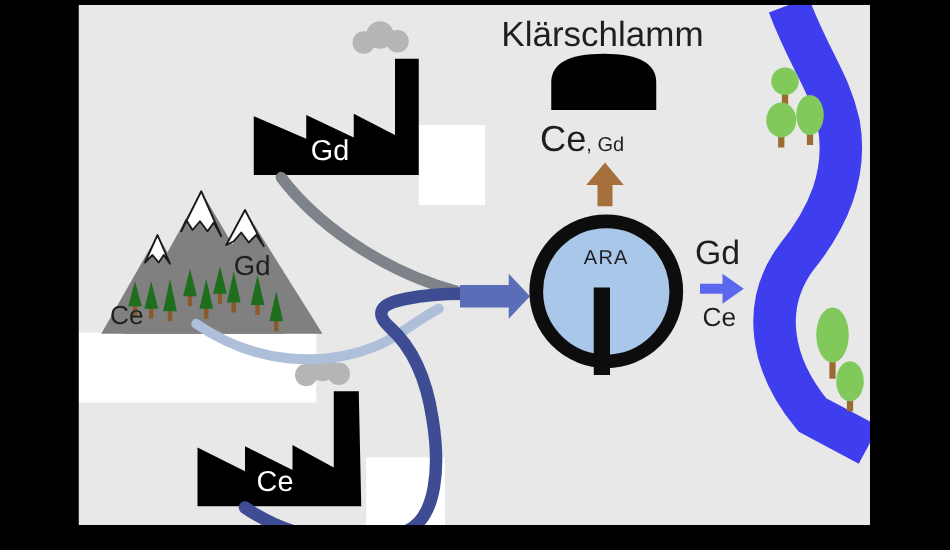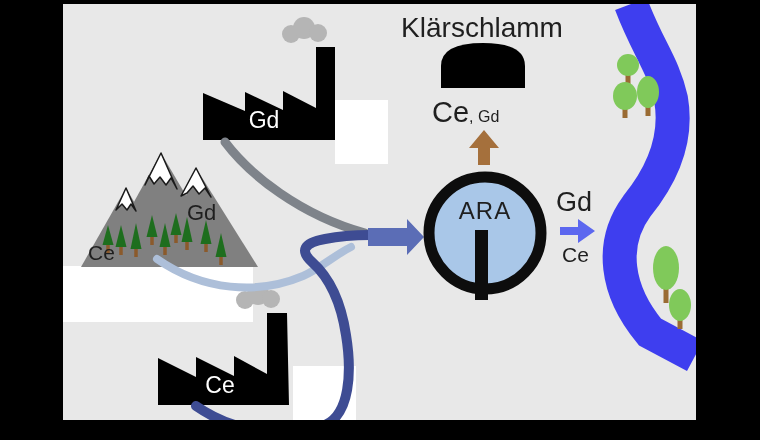--- a/index.html
+++ b/index.html
@@ -6,21 +6,21 @@
   .frame{position:relative;width:760px;height:420px;background:#000;overflow:hidden;
          font-family:"Liberation Sans",sans-serif;}
   .scene{position:absolute;left:63px;top:4px;width:633px;height:432px;background:#e8e8e8;overflow:hidden;}
   .scene svg{position:absolute;left:0;top:0;}
   .lbl{position:absolute;white-space:nowrap;color:#1f1f1f;line-height:1.1;}
   .ctr{transform:translateX(-50%);}
   .lbl-klaerschlamm{left:419px;top:9px;font-size:28px;}
   .lbl-sludge-elems{left:369px;top:93px;}
   .lbl-sludge-elems .big{font-size:29px;}
   .lbl-sludge-elems .small{font-size:16px;}
-  .lbl-ara{left:422px;top:194px;font-size:24px;letter-spacing:1px;}
+  .lbl-ara{left:422px;top:194px;font-size:16px;letter-spacing:1px;}
   .lbl-f-top{left:201px;top:104px;font-size:23px;color:#fff;}
   .lbl-f-bottom{left:157px;top:369px;font-size:23px;color:#fff;}
   .lbl-m-gd{left:124px;top:197px;font-size:22px;}
   .lbl-m-ce{left:25px;top:237px;font-size:21px;}
   .lbl-e-gd{left:493px;top:184px;font-size:27px;}
   .lbl-e-ce{left:499px;top:239px;font-size:21px;}
   .pine{fill:#1e6e1e;}
   .ptrunk{fill:#8b5a2b;}
   .smoke{fill:#b5b5b5;}
   .rtree{fill:#80c95a;}

